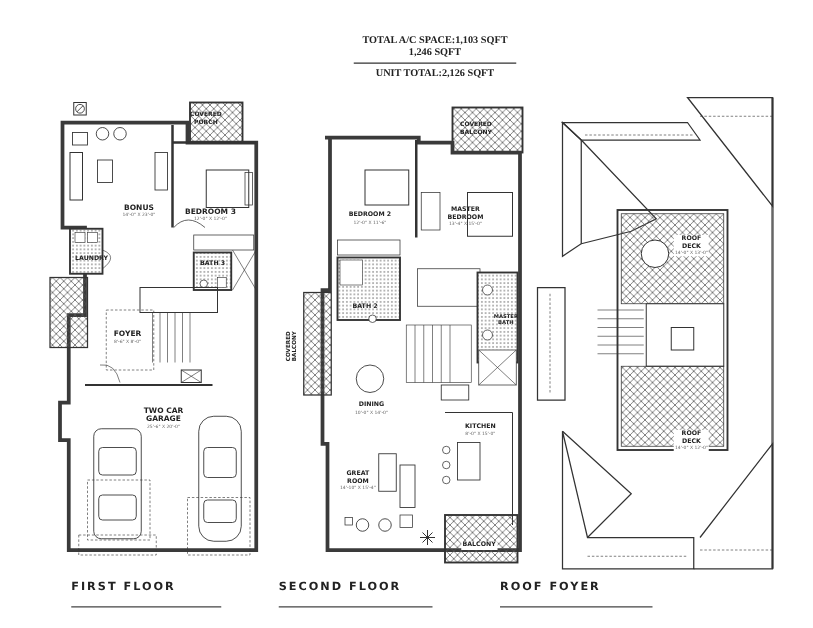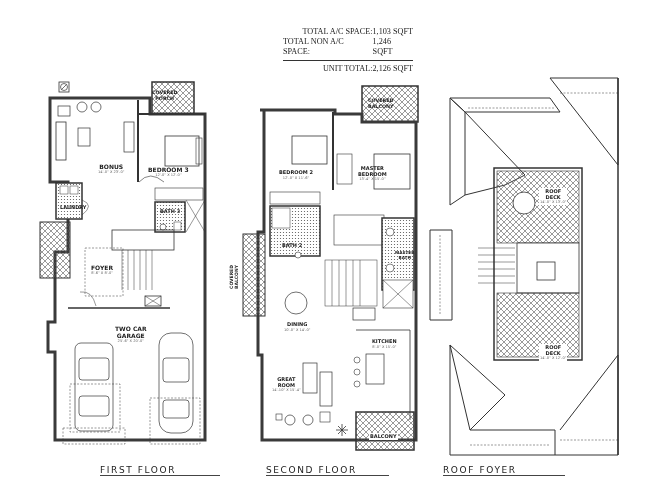--- a/index.html
+++ b/index.html
@@ -1,35 +1,34 @@
 <!DOCTYPE html>
 <html><head>
 <meta charset="utf-8">
 <style>
   html,body{margin:0;padding:0;background:#fff;}
   body{width:650px;height:502px;position:relative;overflow:hidden;font-family:"DejaVu Sans",sans-serif;color:#222;}
   .summary{position:absolute;left:283px;top:27px;width:130px;font-family:"Liberation Serif",serif;font-size:8.2px;color:#222;line-height:10px;}
-  .summary .row{display:flex;justify-content:flex-end;}
+  .summary .row{display:flex;justify-content:center;font-weight:bold;}
   .summary .rule{border-top:1.2px solid #333;margin:3px 0 3px 0;}
   svg.plan{position:absolute;left:0;top:0;}
-  .floor-label{position:absolute;top:465px;font-family:"DejaVu Sans",sans-serif;font-weight:normal;font-size:9px;letter-spacing:1.6px;color:#222;border-bottom:1px solid #444;padding-bottom:0;margin-left:43px;}
+  .floor-label{position:absolute;top:465px;font-family:"DejaVu Sans",sans-serif;font-weight:bold;font-size:9px;letter-spacing:1.6px;color:#222;border-bottom:1px solid #444;padding-bottom:10px;}
   .room{position:absolute;font-family:"DejaVu Sans",sans-serif;font-weight:bold;font-size:6px;color:#222;text-align:center;line-height:7px;white-space:nowrap;}
   .room .dim{display:block;font-weight:normal;font-size:3.6px;color:#666;line-height:5px;}
   .vert{position:absolute;font-family:"DejaVu Sans",sans-serif;font-weight:bold;font-size:4.5px;color:#222;transform:rotate(-90deg);transform-origin:center;white-space:nowrap;text-align:center;line-height:5px;}
 </style>
 </head>
 <body>
 
 <div class="summary">
   <div class="row">
     <span>TOTAL A/C SPACE:</span>
     <span>1,103 SQFT</span>
   </div>
   <div class="row">
-    <span>TOTAL NON A/C SPACE:</span>
     <span>1,246 SQFT</span>
   </div>
   <div class="rule"></div>
   <div class="row">
     <span>UNIT TOTAL:</span>
     <span>2,126 SQFT</span>
   </div>
 </div>
 
 <svg class="plan" width="650" height="502" viewBox="0 0 650 502">

